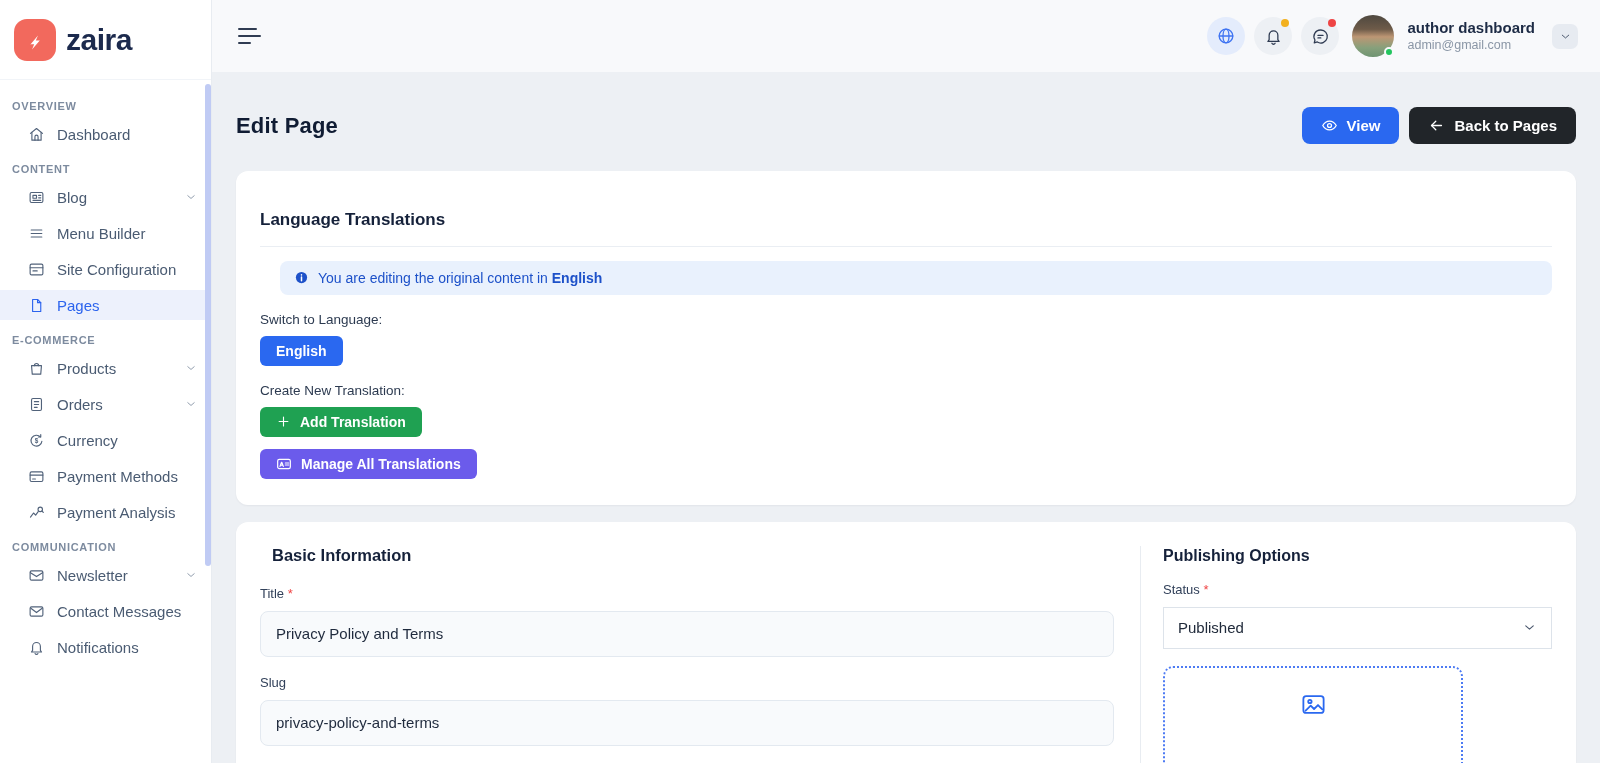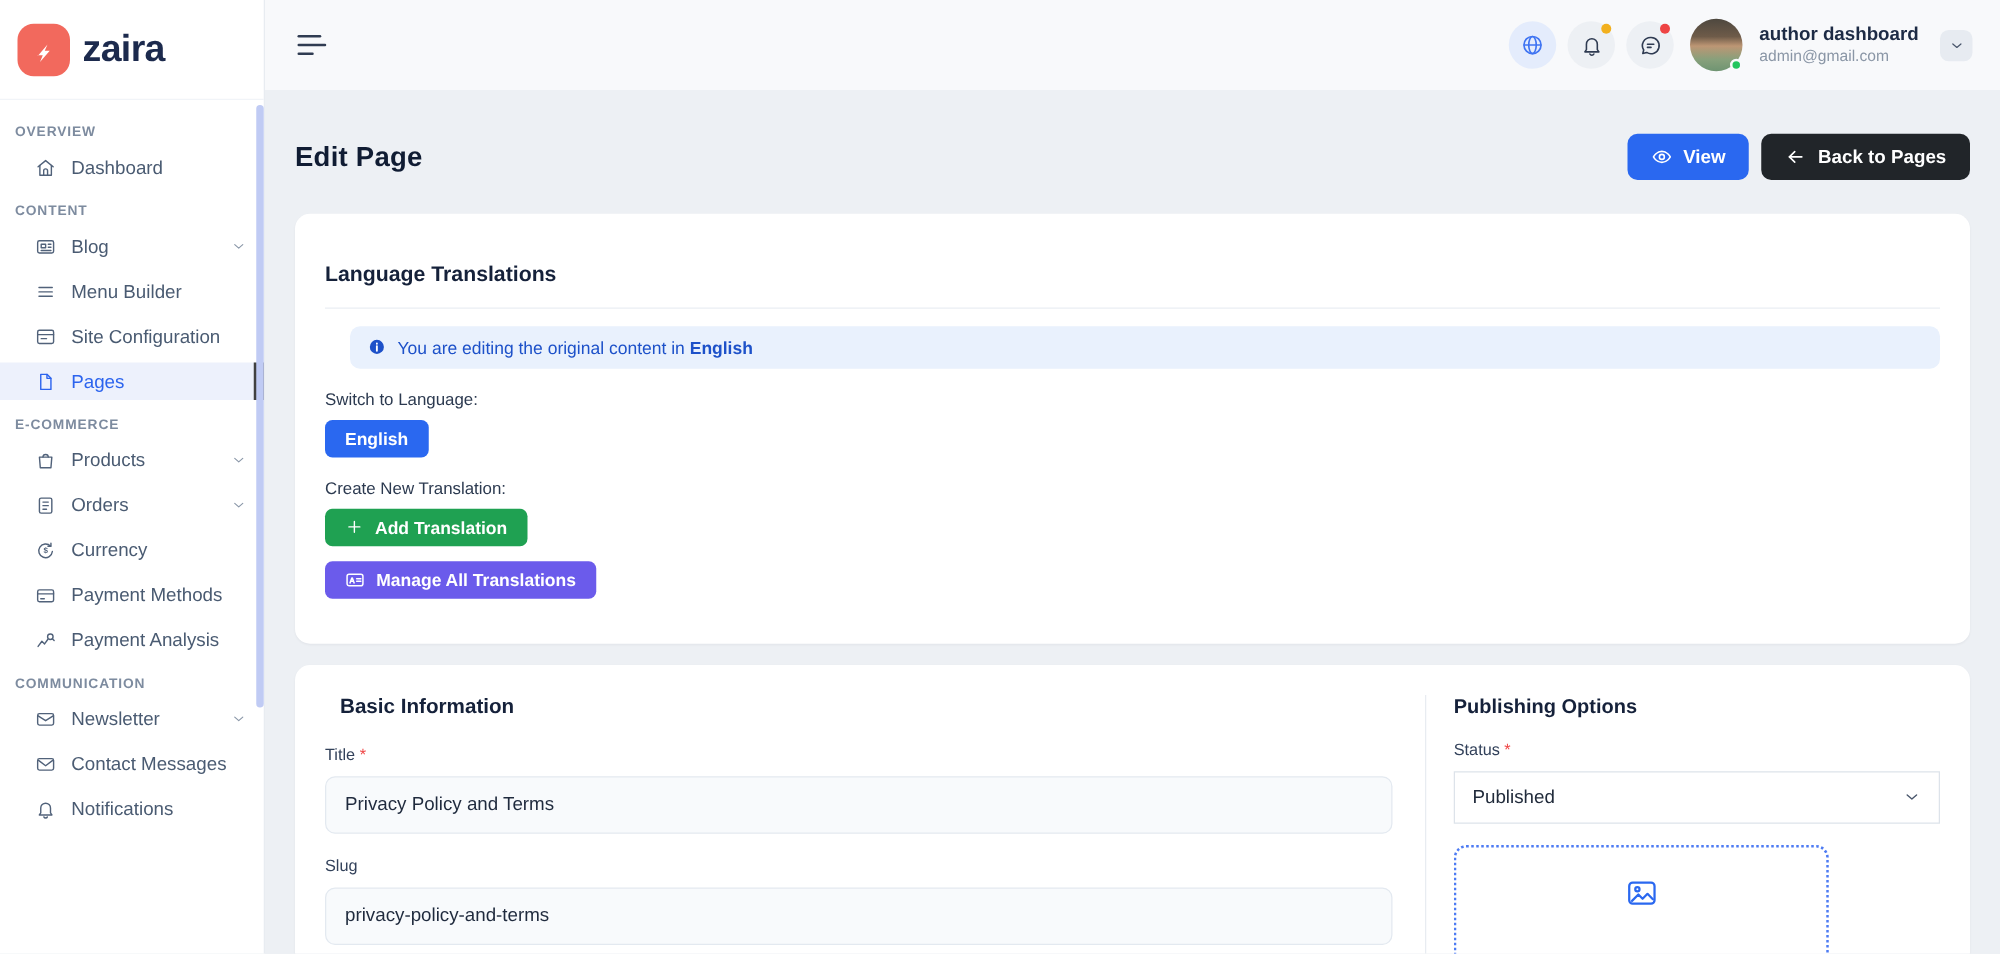--- a/index.html
+++ b/index.html
@@ -12,21 +12,21 @@
   .logo-area { height:80px; display:flex; align-items:center; gap:10px; padding-left:14px; border-bottom:1px solid #f1f4f8; }
   .logo-badge { width:42px; height:42px; border-radius:13px; background:#f2695d; display:flex; align-items:center; justify-content:center; }
   .logo-name { font-size:30px; font-weight:700; color:#1c2a4d; letter-spacing:-0.5px; }
   .scrollthumb { position:absolute; top:84px; right:0; width:6px; height:482px; background:#c0cbf4; border-radius:3px; }
   nav { padding-top:6px; }
   .sec-label { font-size:11px; font-weight:600; letter-spacing:.7px; color:#7d8b9f; margin:14px 0 7px 12px; }
   .nav-item { display:flex; align-items:center; gap:12px; height:30px; margin:6px 0; padding-left:28px; font-size:15px; color:#4a5b72; cursor:pointer; position:relative; }
   .nav-item svg.mi { stroke:#51627a; }
   .nav-item .chev { position:absolute; right:13px; display:flex; }
   .nav-item .chev svg { stroke:#8a97a8; }
-  .nav-item.active { background:#edf1fc; color:#2c64ee; border-right:8px solid #404040; }
+  .nav-item.active { background:#edf1fc; color:#2c64ee; border-right:5px solid #404040; }
   .nav-item.active svg.mi { stroke:#2c64ee; }
   svg.mi, .chev svg { fill:none; stroke-width:1.6; stroke-linecap:round; stroke-linejoin:round; }
 
   
   .main { flex:1; display:flex; flex-direction:column; min-width:0; }
   .topbar { height:72px; background:#f8f9fb; display:flex; align-items:center; padding:0 22px 0 24px; }
   .toggle { display:flex; flex-direction:column; gap:4.5px; cursor:pointer; padding:4px 2px; }
   .toggle span { height:2.6px; border-radius:2px; background:#303c52; }
   .toggle .l1{width:19px;} .toggle .l2{width:23px;} .toggle .l3{width:13px;}
   .tb-right { margin-left:auto; display:flex; align-items:center; gap:9px; }
@@ -48,21 +48,21 @@
   .content { flex:1; padding:24px; overflow:hidden; background:#edf0f4; }
   .page-head { display:flex; align-items:center; margin:2px 0 18px; }
   .page-title { font-size:22px; font-weight:700; color:#101c33; letter-spacing:.2px; }
   .head-actions { margin-left:auto; display:flex; gap:10px; }
   .btn { display:inline-flex; align-items:center; gap:9px; border:none; border-radius:8px; font-size:15px; font-weight:600; cursor:pointer; padding:10px 19px; font-family:inherit; }
   .btn svg { fill:none; stroke:#fff; stroke-width:1.8; stroke-linecap:round; stroke-linejoin:round; }
   .btn-view { background:#2a68f0; color:#fff; }
   .btn-back { background:#212529; color:#fff; }
 
   .card { background:#fff; border-radius:12px; box-shadow:0 1px 2px rgba(16,24,40,.05); }
-  .card-translations { padding:24px 24px 36px; }
+  .card-translations { padding:24px 24px 26px; }
   .card-h { font-size:17px; font-weight:700; color:#15213a; }
   .hr { border:none; border-top:1px solid #eaeef3; margin:16px 0 0; }
   .alert { margin-top:14px; background:#e9f1fd; color:#1d51c9; border-radius:8px; padding:9px 14px; display:flex; align-items:center; gap:9px; font-size:14px;margin-left:20px; }
   .alert b { font-weight:700; }
   .form-label { font-size:13.5px; font-weight:500; color:#2c3a50; margin-top:17px; }
   .btn-row { margin-top:9px; }
   .btn-sm { padding:7px 16px; font-size:14px; border-radius:6px; }
   .btn-english { background:#2a68f0; color:#fff; }
   .btn-add { background:#1fa152; color:#fff; }
   .btn-manage { background:#6b5beb; color:#fff; margin-top:3px; }

